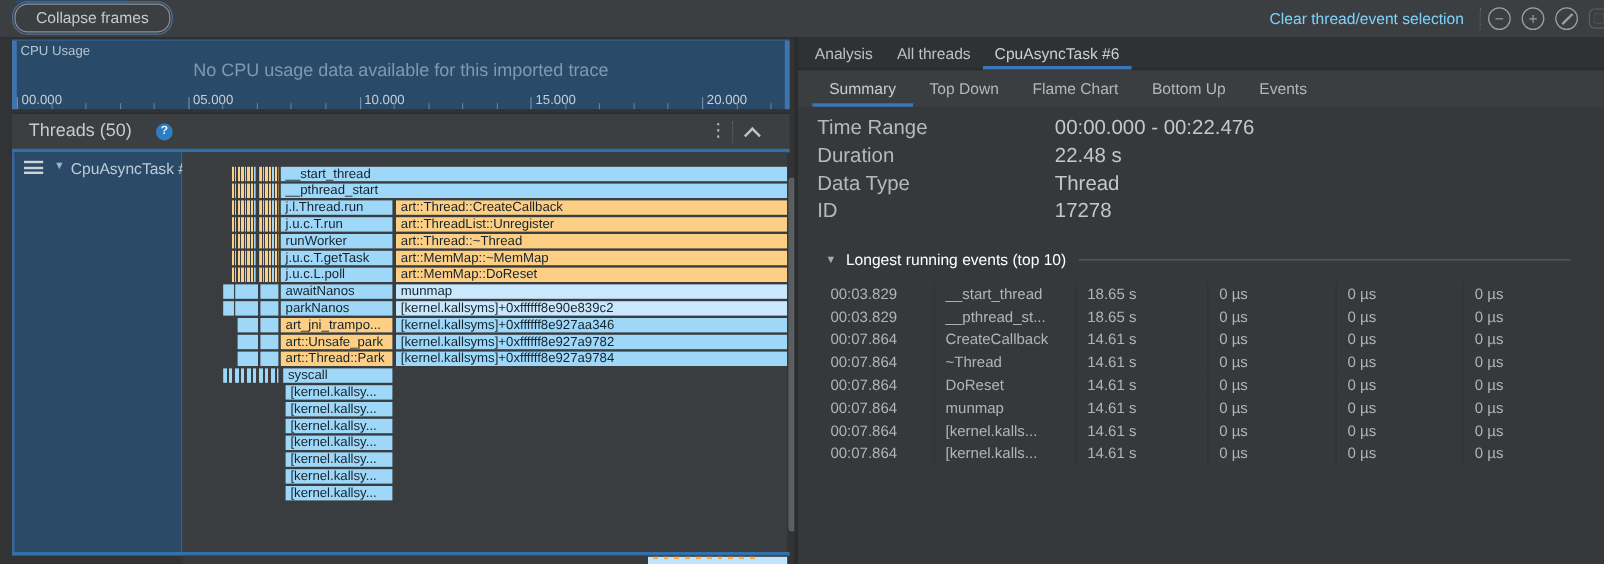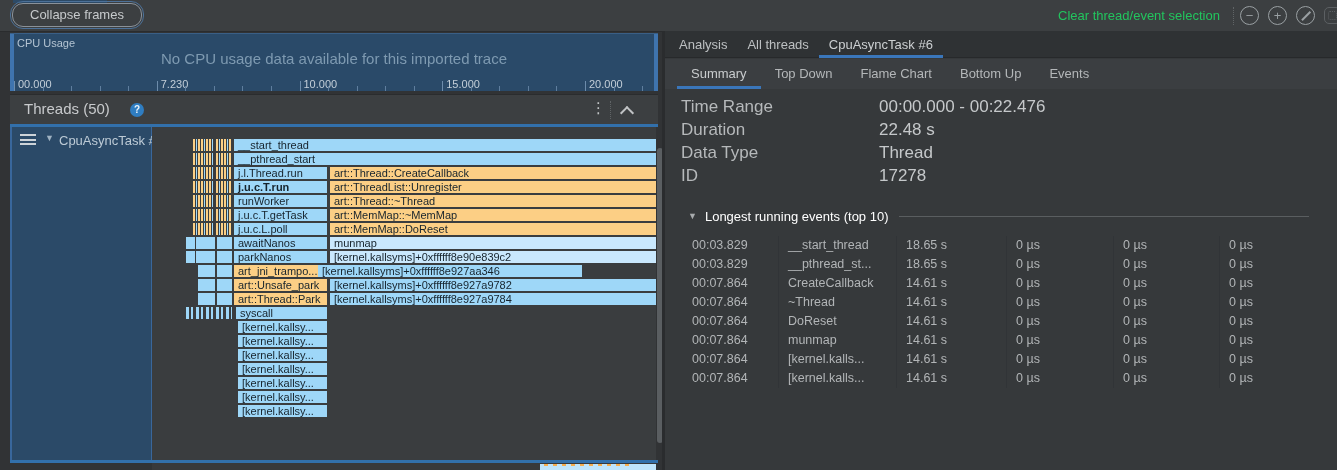--- a/index.html
+++ b/index.html
@@ -6,21 +6,21 @@
   body{width:1337px;height:470px;background:#313335;overflow:hidden;position:relative;
        font-family:"Liberation Sans","DejaVu Sans",sans-serif;color:#bdbdbd;}
   .abs{position:absolute}
 
   
   .toolbar{left:0;top:0;width:1337px;height:31px;background:#3c3f41;border-bottom:1px solid #2a2c2e}
   .stub{left:13px;top:0;width:94px;height:3px;background:#2d4a66}
   .collapse-btn{left:12px;top:3px;height:22px;padding:0 17px;background:#3c3f41;
      border:1px solid #8a9199;border-radius:11px;color:#c7cacc;font-size:13px;line-height:22px;
      outline:1px solid #4c7199;outline-offset:1px;cursor:default}
-  .clear-link{left:1058px;top:8px;font-size:13px;color:#22c55e;cursor:pointer;white-space:nowrap}
+  .clear-link{left:1058px;top:8px;font-size:13px;color:#7dd3fc;cursor:pointer;white-space:nowrap}
   .dotsep{left:1233px;top:7px;height:18px;width:0;border-left:1px dotted #606466}
   .zoomicons{left:1240px;top:6px;display:flex;gap:9px;align-items:center}
   .icircle{width:17px;height:17px;border:1.5px solid #9aa0a3;border-radius:50%;position:relative;
      display:flex;align-items:center;justify-content:center;color:#9aa0a3;font-size:13px;line-height:1}
   .icircle .slash{position:absolute;width:12px;height:1.5px;background:#9aa0a3;transform:rotate(-45deg)}
   .iframeicon{width:15px;height:15px;border:1.5px solid #5c6063;border-radius:5px;position:relative}
   .iframeicon::after{content:'';position:absolute;left:3px;top:3px;width:7px;height:7px;border:1.5px dotted #5c6063;border-radius:2px}
 
   
   .cpu{left:10px;top:33px;width:648px;height:57px;background:#2a4a69;border-top:1px solid #3a5f86}
@@ -115,21 +115,21 @@
   <div class="abs cpu-title">CPU Usage</div>
   <div class="abs cpu-msg">No CPU usage data available for this imported trace</div>
   <div class="abs" style="left:0;top:0;width:648px;height:57px" id="axis">
       <div class="tick major" style="left: 4px;"></div>
       <div class="ticklabel" style="left: 8px;">00.000</div>
       <div class="tick" style="left: 32.55px;"></div>
       <div class="tick" style="left: 61.1px;"></div>
       <div class="tick" style="left: 89.65px;"></div>
       <div class="tick" style="left: 118.2px;"></div>
       <div class="tick major" style="left: 146.75px;"></div>
-      <div class="ticklabel" style="left: 150.75px;">7.230</div>
+      <div class="ticklabel" style="left: 150.75px;">05.000</div>
       <div class="tick" style="left: 175.3px;"></div>
       <div class="tick" style="left: 203.85px;"></div>
       <div class="tick" style="left: 232.4px;"></div>
       <div class="tick" style="left: 260.95px;"></div>
       <div class="tick major" style="left: 289.5px;"></div>
       <div class="ticklabel" style="left: 293.5px;">10.000</div>
       <div class="tick" style="left: 318.05px;"></div>
       <div class="tick" style="left: 346.6px;"></div>
       <div class="tick" style="left: 375.15px;"></div>
       <div class="tick" style="left: 403.7px;"></div>
@@ -170,21 +170,21 @@
     <div class="fbar blue" style="left: 82px; top: 12px; width: 422px;">__start_thread</div>
     <div class="sA" style="left: 41px; top: 26px; width: 20px;"></div>
     <div class="sA" style="left: 64px; top: 26px; width: 16px;"></div>
     <div class="fbar blue" style="left: 82px; top: 26px; width: 422px;">__pthread_start</div>
     <div class="sA" style="left: 41px; top: 40px; width: 20px;"></div>
     <div class="sA" style="left: 64px; top: 40px; width: 16px;"></div>
     <div class="fbar blue" style="left: 82px; top: 40px; width: 93px;">j.l.Thread.run</div>
     <div class="fbar orange" style="left: 178px; top: 40px; width: 326px;">art::Thread::CreateCallback</div>
     <div class="sA" style="left: 41px; top: 54px; width: 20px;"></div>
     <div class="sA" style="left: 64px; top: 54px; width: 16px;"></div>
-    <div class="fbar blue" style="left: 82px; top: 54px; width: 93px; font-weight: bold;">j.u.c.T.run</div>
+    <div class="fbar blue" style="left: 82px; top: 54px; width: 93px;">j.u.c.T.run</div>
     <div class="fbar orange" style="left: 178px; top: 54px; width: 326px;">art::ThreadList::Unregister</div>
     <div class="sA" style="left: 41px; top: 68px; width: 20px;"></div>
     <div class="sA" style="left: 64px; top: 68px; width: 16px;"></div>
     <div class="fbar blue" style="left: 82px; top: 68px; width: 93px;">runWorker</div>
     <div class="fbar orange" style="left: 178px; top: 68px; width: 326px;">art::Thread::~Thread</div>
     <div class="sA" style="left: 41px; top: 82px; width: 20px;"></div>
     <div class="sA" style="left: 64px; top: 82px; width: 16px;"></div>
     <div class="fbar blue" style="left: 82px; top: 82px; width: 93px;">j.u.c.T.getTask</div>
     <div class="fbar orange" style="left: 178px; top: 82px; width: 326px;">art::MemMap::~MemMap</div>
     <div class="sA" style="left: 41px; top: 96px; width: 20px;"></div>
@@ -197,21 +197,21 @@
     <div class="fbar blue" style="left: 82px; top: 110px; width: 93px;">awaitNanos</div>
     <div class="fbar lblue" style="left: 178px; top: 110px; width: 326px;">munmap</div>
     <div class="fbar blue" style="left: 34px; top: 124px; width: 9px;"></div>
     <div class="fbar blue" style="left: 44px; top: 124px; width: 19px;"></div>
     <div class="fbar blue" style="left: 65px; top: 124px; width: 15px;"></div>
     <div class="fbar blue" style="left: 82px; top: 124px; width: 93px;">parkNanos</div>
     <div class="fbar lblue" style="left: 178px; top: 124px; width: 326px;">[kernel.kallsyms]+0xffffff8e90e839c2</div>
     <div class="fbar blue" style="left: 46px; top: 138px; width: 17px;"></div>
     <div class="fbar blue" style="left: 65px; top: 138px; width: 15px;"></div>
     <div class="fbar orange" style="left: 82px; top: 138px; width: 93px;">art_jni_trampo...</div>
-    <div class="fbar blue" style="left: 166px; top: 138px; width: 264px;">[kernel.kallsyms]+0xffffff8e927aa346</div>
+    <div class="fbar blue" style="left: 178px; top: 138px; width: 326px;">[kernel.kallsyms]+0xffffff8e927aa346</div>
     <div class="fbar blue" style="left: 46px; top: 152px; width: 17px;"></div>
     <div class="fbar blue" style="left: 65px; top: 152px; width: 15px;"></div>
     <div class="fbar orange" style="left: 82px; top: 152px; width: 93px;">art::Unsafe_park</div>
     <div class="fbar blue" style="left: 178px; top: 152px; width: 326px;">[kernel.kallsyms]+0xffffff8e927a9782</div>
     <div class="fbar blue" style="left: 46px; top: 166px; width: 17px;"></div>
     <div class="fbar blue" style="left: 65px; top: 166px; width: 15px;"></div>
     <div class="fbar orange" style="left: 82px; top: 166px; width: 93px;">art::Thread::Park</div>
     <div class="fbar blue" style="left: 178px; top: 166px; width: 326px;">[kernel.kallsyms]+0xffffff8e927a9784</div>
     <div class="sB" style="left: 34px; top: 180px; width: 46px;"></div>
     <div class="fbar blue" style="left: 84px; top: 180px; width: 91px;">syscall</div>

